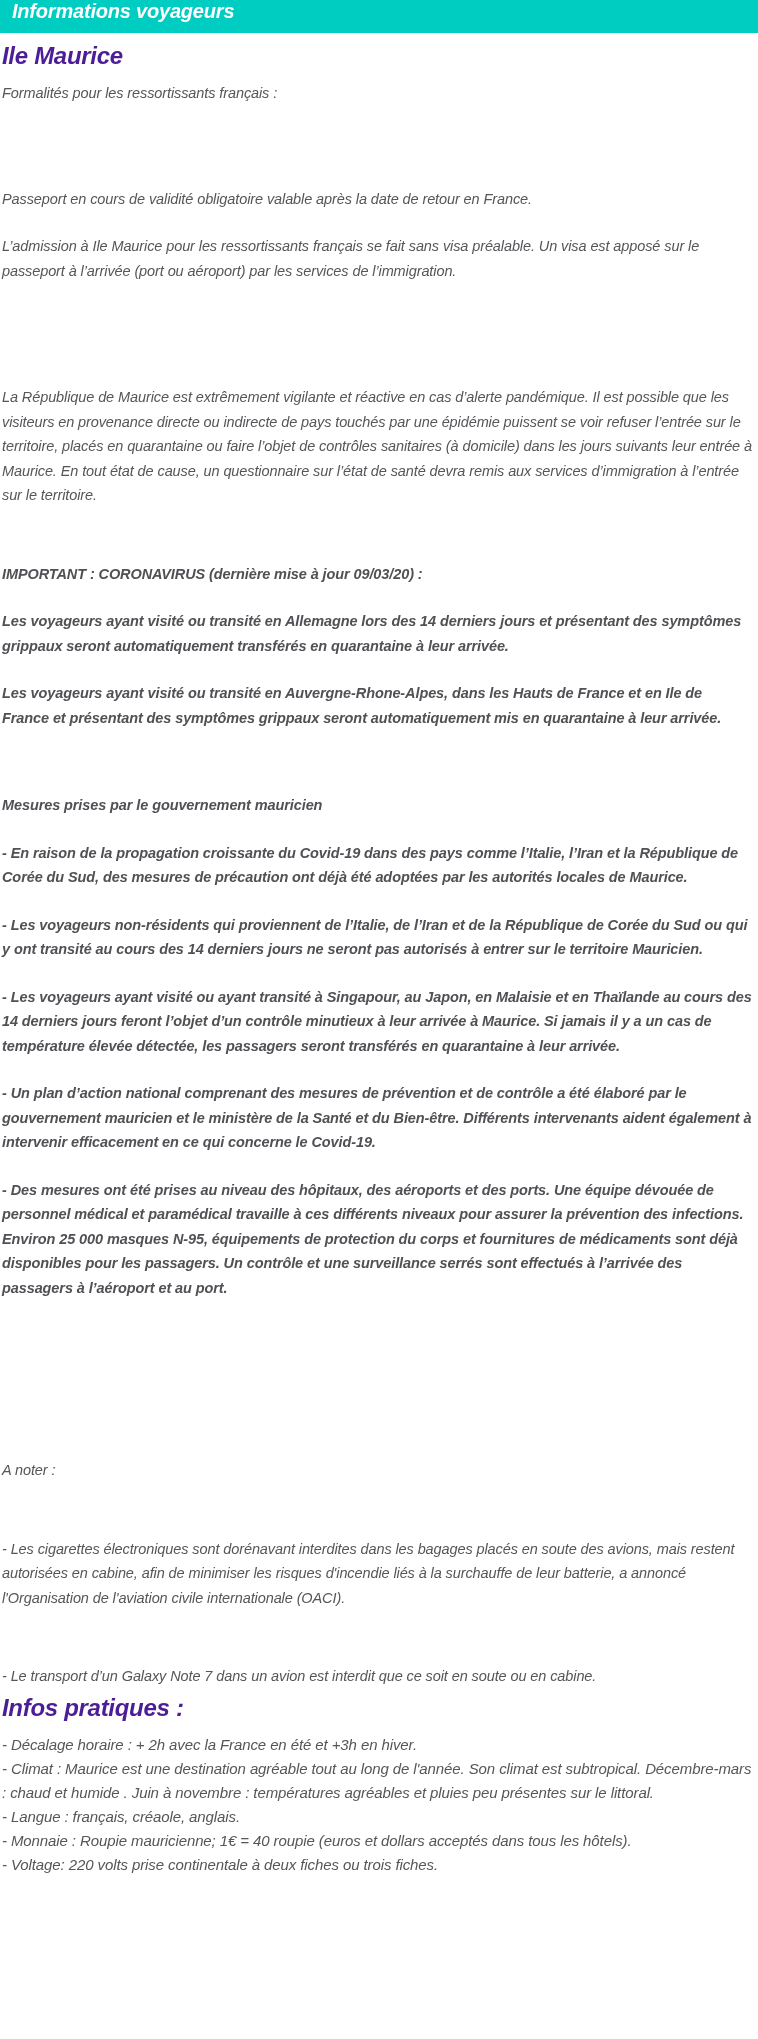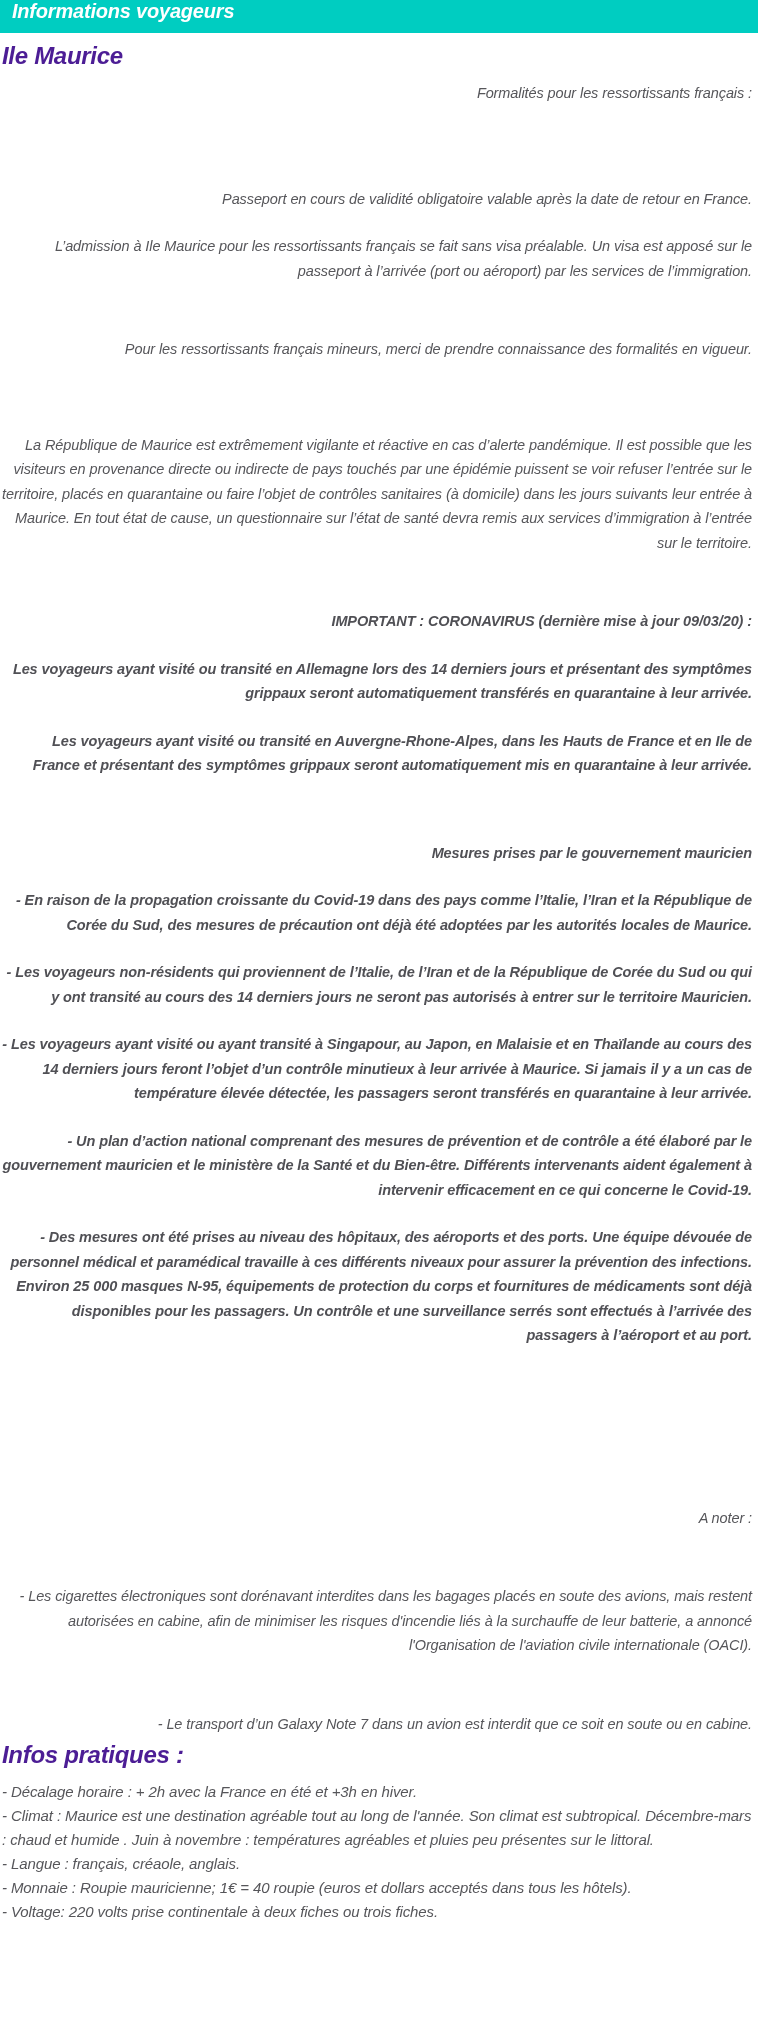--- a/index.html
+++ b/index.html
@@ -43,21 +43,20 @@
     letter-spacing: -0.3px;
   }
   h2.pink-heading {
     margin: 2px 0 10px 0;
   }
   p.para {
     font-size: 14.5px;
     line-height: 24.5px;
     margin: 0 0 23px 0;
     letter-spacing: -0.1px;
-    text-align: right;
   }
   p.para.bold {
     font-weight: 700;
     color: #505055;
   }
   p.info-line {
     font-size: 15px;
     line-height: 24px;
     margin: 0;
     letter-spacing: -0.1px;
@@ -80,21 +79,20 @@
 </header>
 
 <main class="article">
   <h1 class="page-title">Ile Maurice</h1>
   <div>
       <p class="para">Formalités pour les ressortissants français :</p>
       <div class="spacer lg"></div>
       <p class="para">Passeport en cours de validité obligatoire valable après la date de retour en France.</p>
       <p class="para">L’admission à Ile Maurice pour les ressortissants français se fait sans visa préalable. Un visa est apposé sur le passeport à l’arrivée (port ou aéroport) par les services de l’immigration.</p>
       <div class="spacer sm"></div>
-      <p class="para">Pour les ressortissants français mineurs, merci de prendre connaissance des formalités en vigueur.</p>
       <div class="spacer xs"></div>
       <div class="spacer sm"></div>
       <p class="para">La République de Maurice est extrêmement vigilante et réactive en cas d’alerte pandémique. Il est possible que les visiteurs en provenance directe ou indirecte de pays touchés par une épidémie puissent se voir refuser l’entrée sur le territoire, placés en quarantaine ou faire l’objet de contrôles sanitaires (à domicile) dans les jours suivants leur entrée à Maurice. En tout état de cause, un questionnaire sur l’état de santé devra remis aux services d’immigration à l’entrée sur le territoire.</p>
       <div class="spacer sm"></div>
       <p class="para bold">IMPORTANT : CORONAVIRUS (dernière mise à jour 09/03/20) :</p>
       <p class="para bold">Les voyageurs ayant visité ou transité en Allemagne lors des 14 derniers jours et présentant des symptômes grippaux seront automatiquement transférés en quarantaine à leur arrivée.</p>
       <p class="para bold">Les voyageurs ayant visité ou transité en Auvergne-Rhone-Alpes, dans les Hauts de France et en Ile de France et présentant des symptômes grippaux seront automatiquement mis en quarantaine à leur arrivée.</p>
       <div class="spacer md"></div>
       <p class="para bold">Mesures prises par le gouvernement mauricien</p>
       <p class="para bold">- En raison de la propagation croissante du Covid-19 dans des pays comme l’Italie, l’Iran et la République de Corée du Sud, des mesures de précaution ont déjà été adoptées par les autorités locales de Maurice.</p>

